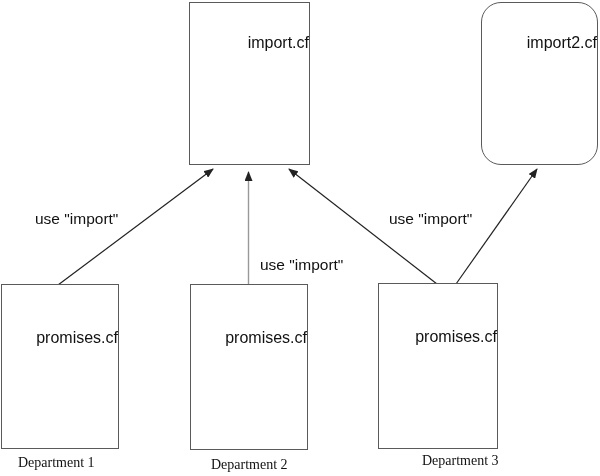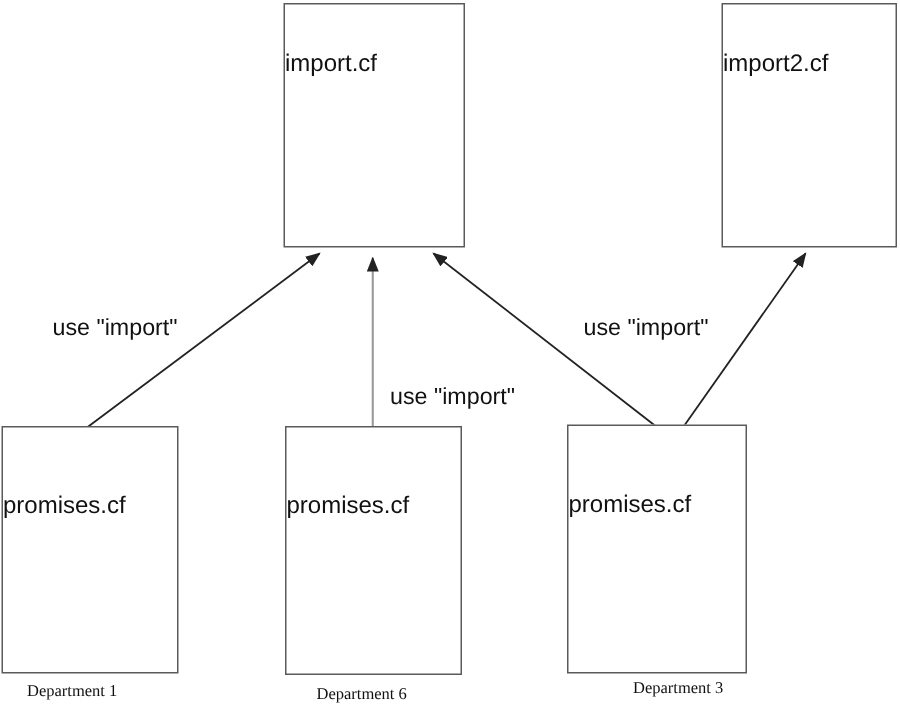--- a/index.html
+++ b/index.html
@@ -16,39 +16,39 @@
     left: 0; top: 0;
     width: 600px; height: 476px;
   }
   .node {
     position: absolute;
     background: #ffffff;
     border: 1px solid #5a5a5a;
     box-sizing: border-box;
   }
   .node-label {
-    text-align: left;
+    text-align: right;
     font-size: 16px;
     line-height: 1.2;
     color: #111111;
     white-space: nowrap;
   }
   .node-label.top-row { margin-top: 30px; }
   .node-label.bottom-row { margin-top: 43px; }
   .edge-label {
     position: absolute;
     font-size: 15.5px;
     line-height: 1;
     color: #111111;
     white-space: nowrap;
   }
   .caption {
     position: absolute;
     font-family: "Liberation Serif", serif;
-    font-size: 11px;
+    font-size: 14px;
     line-height: 1;
     color: #111111;
     white-space: nowrap;
   }
 </style>
 </head>
 <body>
 
 <div class="canvas">
 
@@ -61,37 +61,37 @@
     <line x1="58" y1="285" x2="213" y2="169" stroke="#222222" stroke-width="1.2" marker-end="url(#arrowhead)"></line>
     <line x1="248.5" y1="285" x2="248.5" y2="172" stroke="#999999" stroke-width="1.4" marker-end="url(#arrowhead)"></line>
     <line x1="437" y1="284" x2="289" y2="169" stroke="#222222" stroke-width="1.2" marker-end="url(#arrowhead)"></line>
     <line x1="456" y1="284" x2="537" y2="169" stroke="#222222" stroke-width="1.2" marker-end="url(#arrowhead)"></line>
   </svg>
 
   <div class="node" style="left:189px; top:2px; width:121px; height:163px;">
     <div class="node-label top-row">import.cf</div>
   </div>
 
-  <div class="node" style="left:481px; top:2px; width:117px; height:163px;">
+  <div class="node" style="left:481px; top:2px; width:117px; height:163px;border-radius:20px;">
     <div class="node-label top-row">import2.cf</div>
   </div>
 
   <div class="node" style="left:1px; top:284px; width:118px; height:165px;">
     <div class="node-label bottom-row">promises.cf</div>
   </div>
 
   <div class="node" style="left:190px; top:284px; width:118px; height:166px;">
     <div class="node-label bottom-row">promises.cf</div>
   </div>
 
   <div class="node" style="left:378px; top:283px; width:120px; height:166px;">
     <div class="node-label bottom-row">promises.cf</div>
   </div>
 
   <span class="edge-label" style="left:35px; top:211px;">use "import"</span>
   <span class="edge-label" style="left:260px; top:257px;">use "import"</span>
   <span class="edge-label" style="left:389px; top:211px;">use "import"</span>
 
   <div class="caption" style="left:18px; top:456px;">Department 1</div>
-  <div class="caption" style="left:211px; top:458px;">Department 6</div>
+  <div class="caption" style="left:211px; top:458px;">Department 2</div>
   <div class="caption" style="left:395px; top:454px;margin-left:27px;">Department 3</div>
 
 </div>
 
 </body></html>

